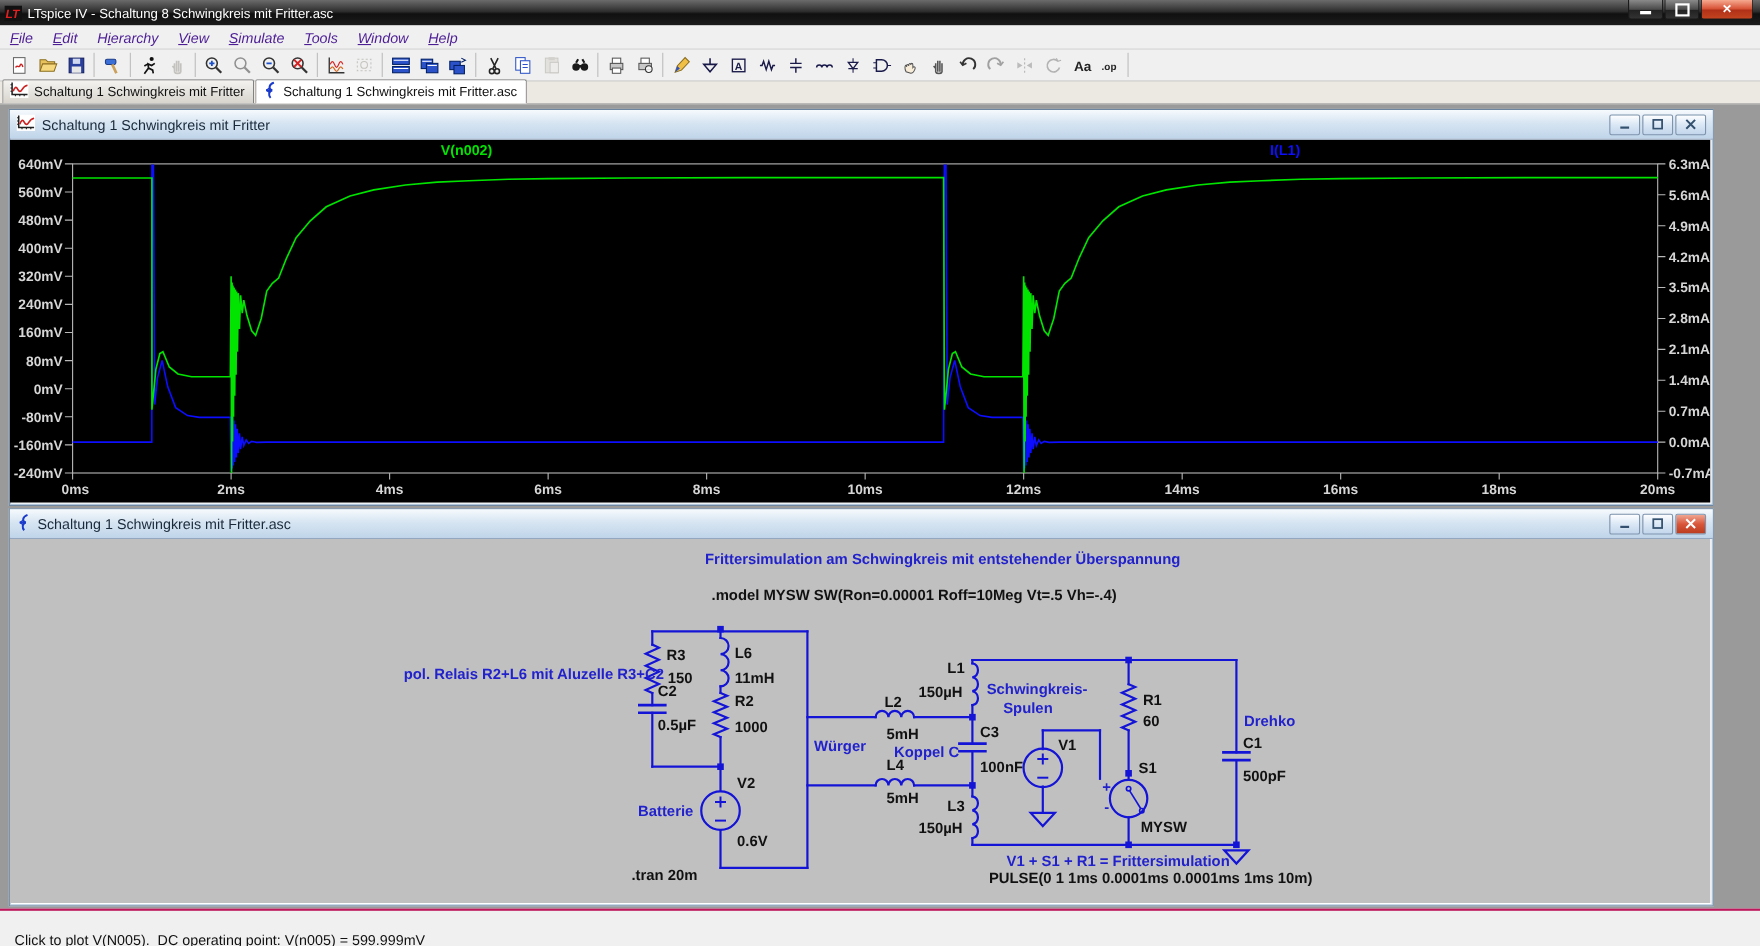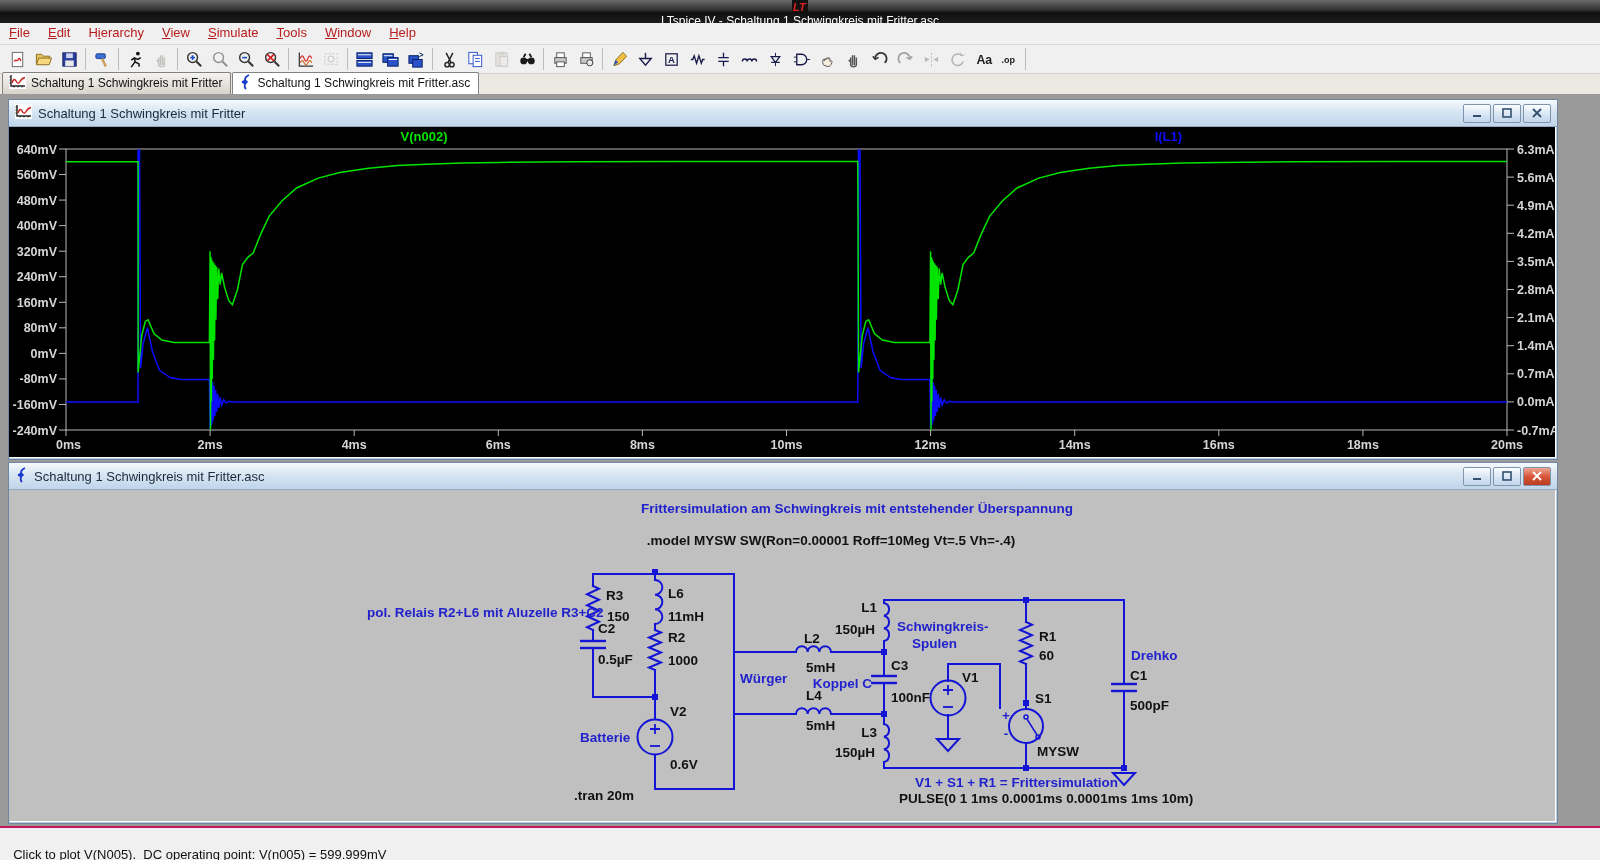--- a/index.html
+++ b/index.html
@@ -1,33 +1,33 @@
 <!DOCTYPE html>
 <html><head>
 <meta charset="utf-8">
 <style>
   html,body{margin:0;padding:0;}
   body{width:1600px;height:860px;position:relative;overflow:hidden;background:#9a9a9a;
        font-family:"Liberation Sans",sans-serif;-webkit-font-smoothing:antialiased;}
   
   .titlebar{position:absolute;left:0;top:0;width:1600px;height:23px;
     background:linear-gradient(#6b6b6b,#2e2e2e 45%,#101010 55%,#1c1c1c);
-    display:flex;align-items:center;color:#fff;font-size:12px;flex-direction:column;}
+    display:flex;align-items:center;color:#fff;font-size:12px;}
   .titlebar .appicon{margin:0 5px 0 4px;display:flex;}
   .wincontrols{margin-left:auto;display:flex;height:100%;align-items:flex-start;}
   .wbtn{width:30px;height:17px;border:1px solid #1a1a1a;border-top:none;border-radius:0 0 3px 3px;
     background:linear-gradient(#8a8a8a,#4a4a4a 50%,#222 55%,#333);display:flex;align-items:center;justify-content:center;
     color:#fff;font-size:10px;margin-right:1px;}
   .wbtn.close{width:46px;background:linear-gradient(#f5a990,#d9563a 45%,#b03118 55%,#c4451f);margin-right:6px;}
   .glyph-min{width:10px;height:3px;background:#fff;margin-top:6px;}
   .glyph-max{width:9px;height:8px;border:2px solid #fff;}
   .glyph-x{color:#fff;font-weight:bold;font-size:11px;}
   
   .menubar{position:absolute;left:0;top:23px;width:1600px;height:21px;background:#f0f0f0;
-    border-bottom:1px solid #d9d9d9;display:flex;align-items:flex-start;font-size:13px;color:#b91c1c;}
+    border-bottom:1px solid #d9d9d9;display:flex;align-items:flex-end;font-size:13px;color:#4c1d95;font-style:italic;}
   .menu-item{padding:2px 9px;cursor:default;}
   .menu-item u{text-decoration:underline;}
   
   .toolbar{position:absolute;left:0;top:45px;width:1600px;height:29px;background:#f0f0f0;
     border-bottom:1px solid #cfcfcf;display:flex;align-items:center;padding-left:4px;box-sizing:border-box;}
   .tbtn{width:24px;height:24px;display:flex;align-items:center;justify-content:center;border:1px solid transparent;}
   .tbtn.disabled{opacity:.5;}
   .tsep{width:1px;height:22px;background:#bdbdbd;margin:0 3px;}
   
   .tabbar{position:absolute;left:0;top:74px;width:1600px;height:21px;background:#ece9e2;
@@ -56,21 +56,21 @@
 </head>
 <body>
 
 <div class="titlebar">
   <span class="appicon">
     <svg width="16" height="14" viewBox="0 0 16 14">
         <rect width="16" height="14" fill="#111"></rect>
         <text x="1" y="11" font-size="11" font-style="italic" font-weight="bold" fill="#e02020">LT</text>
       </svg>
   </span>
-  <span>LTspice IV - Schaltung 1 Schwingkreis mit Fritter.asc</span>
+  <span>LTspice IV - Schaltung 8 Schwingkreis mit Fritter.asc</span>
   <div class="wincontrols">
     <div class="wbtn">
         <div class="glyph-min"></div>
       </div>
     <div class="wbtn">
         <div class="glyph-max"></div>
       </div>
     <div class="wbtn close">
         <span class="glyph-x">✕</span>
       </div>

